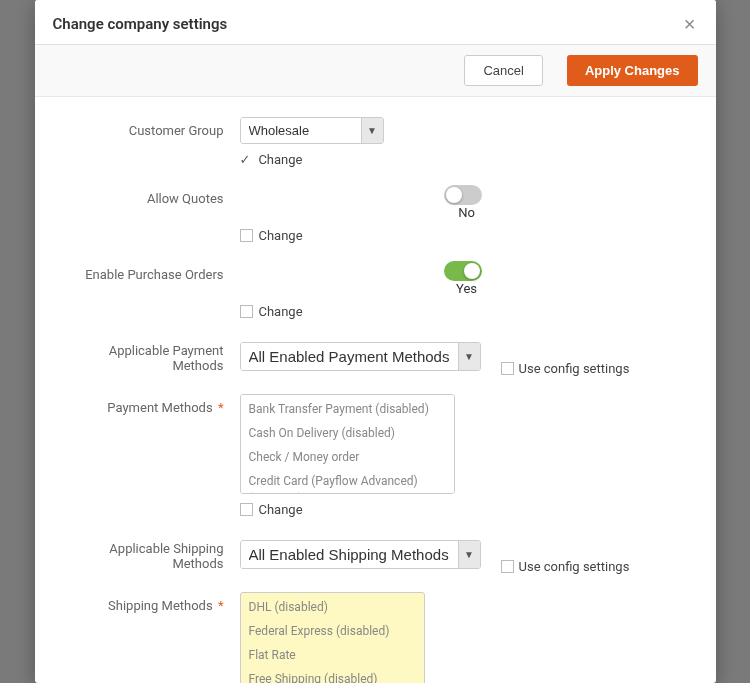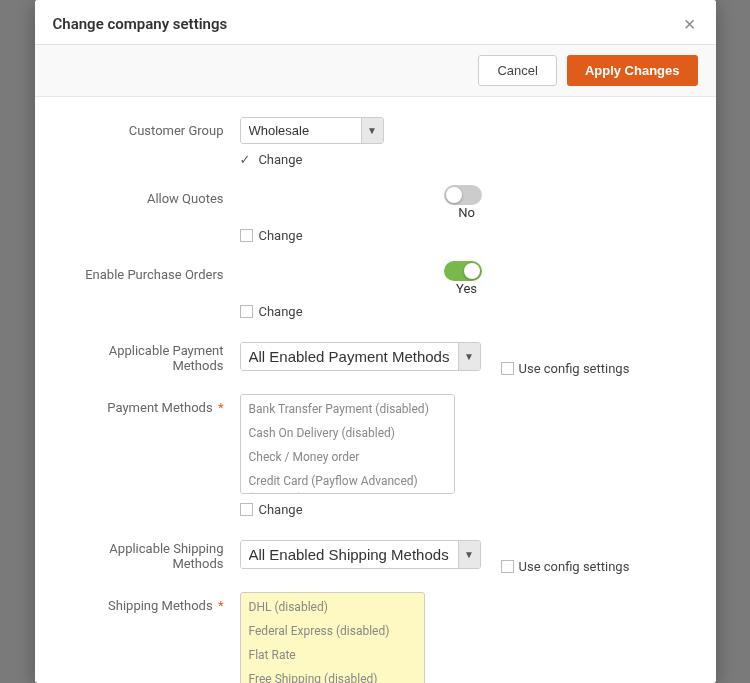--- a/index.html
+++ b/index.html
@@ -53,21 +53,21 @@
       line-height: 1;
       padding: 0 2px;
     }
     .modal-toolbar {
       display: flex;
       align-items: center;
       justify-content: flex-end;
       padding: 10px 18px;
       border-bottom: 1px solid #e8e8e8;
       background: #f9f9f9;
-      gap: 10px;
+      gap: 24px;
     }
     .btn-cancel {
       background: #fff;
       border: 1px solid #ccc;
       color: #444;
       padding: 7px 18px;
       border-radius: 3px;
       cursor: pointer;
       font-size: 13px;
     }

